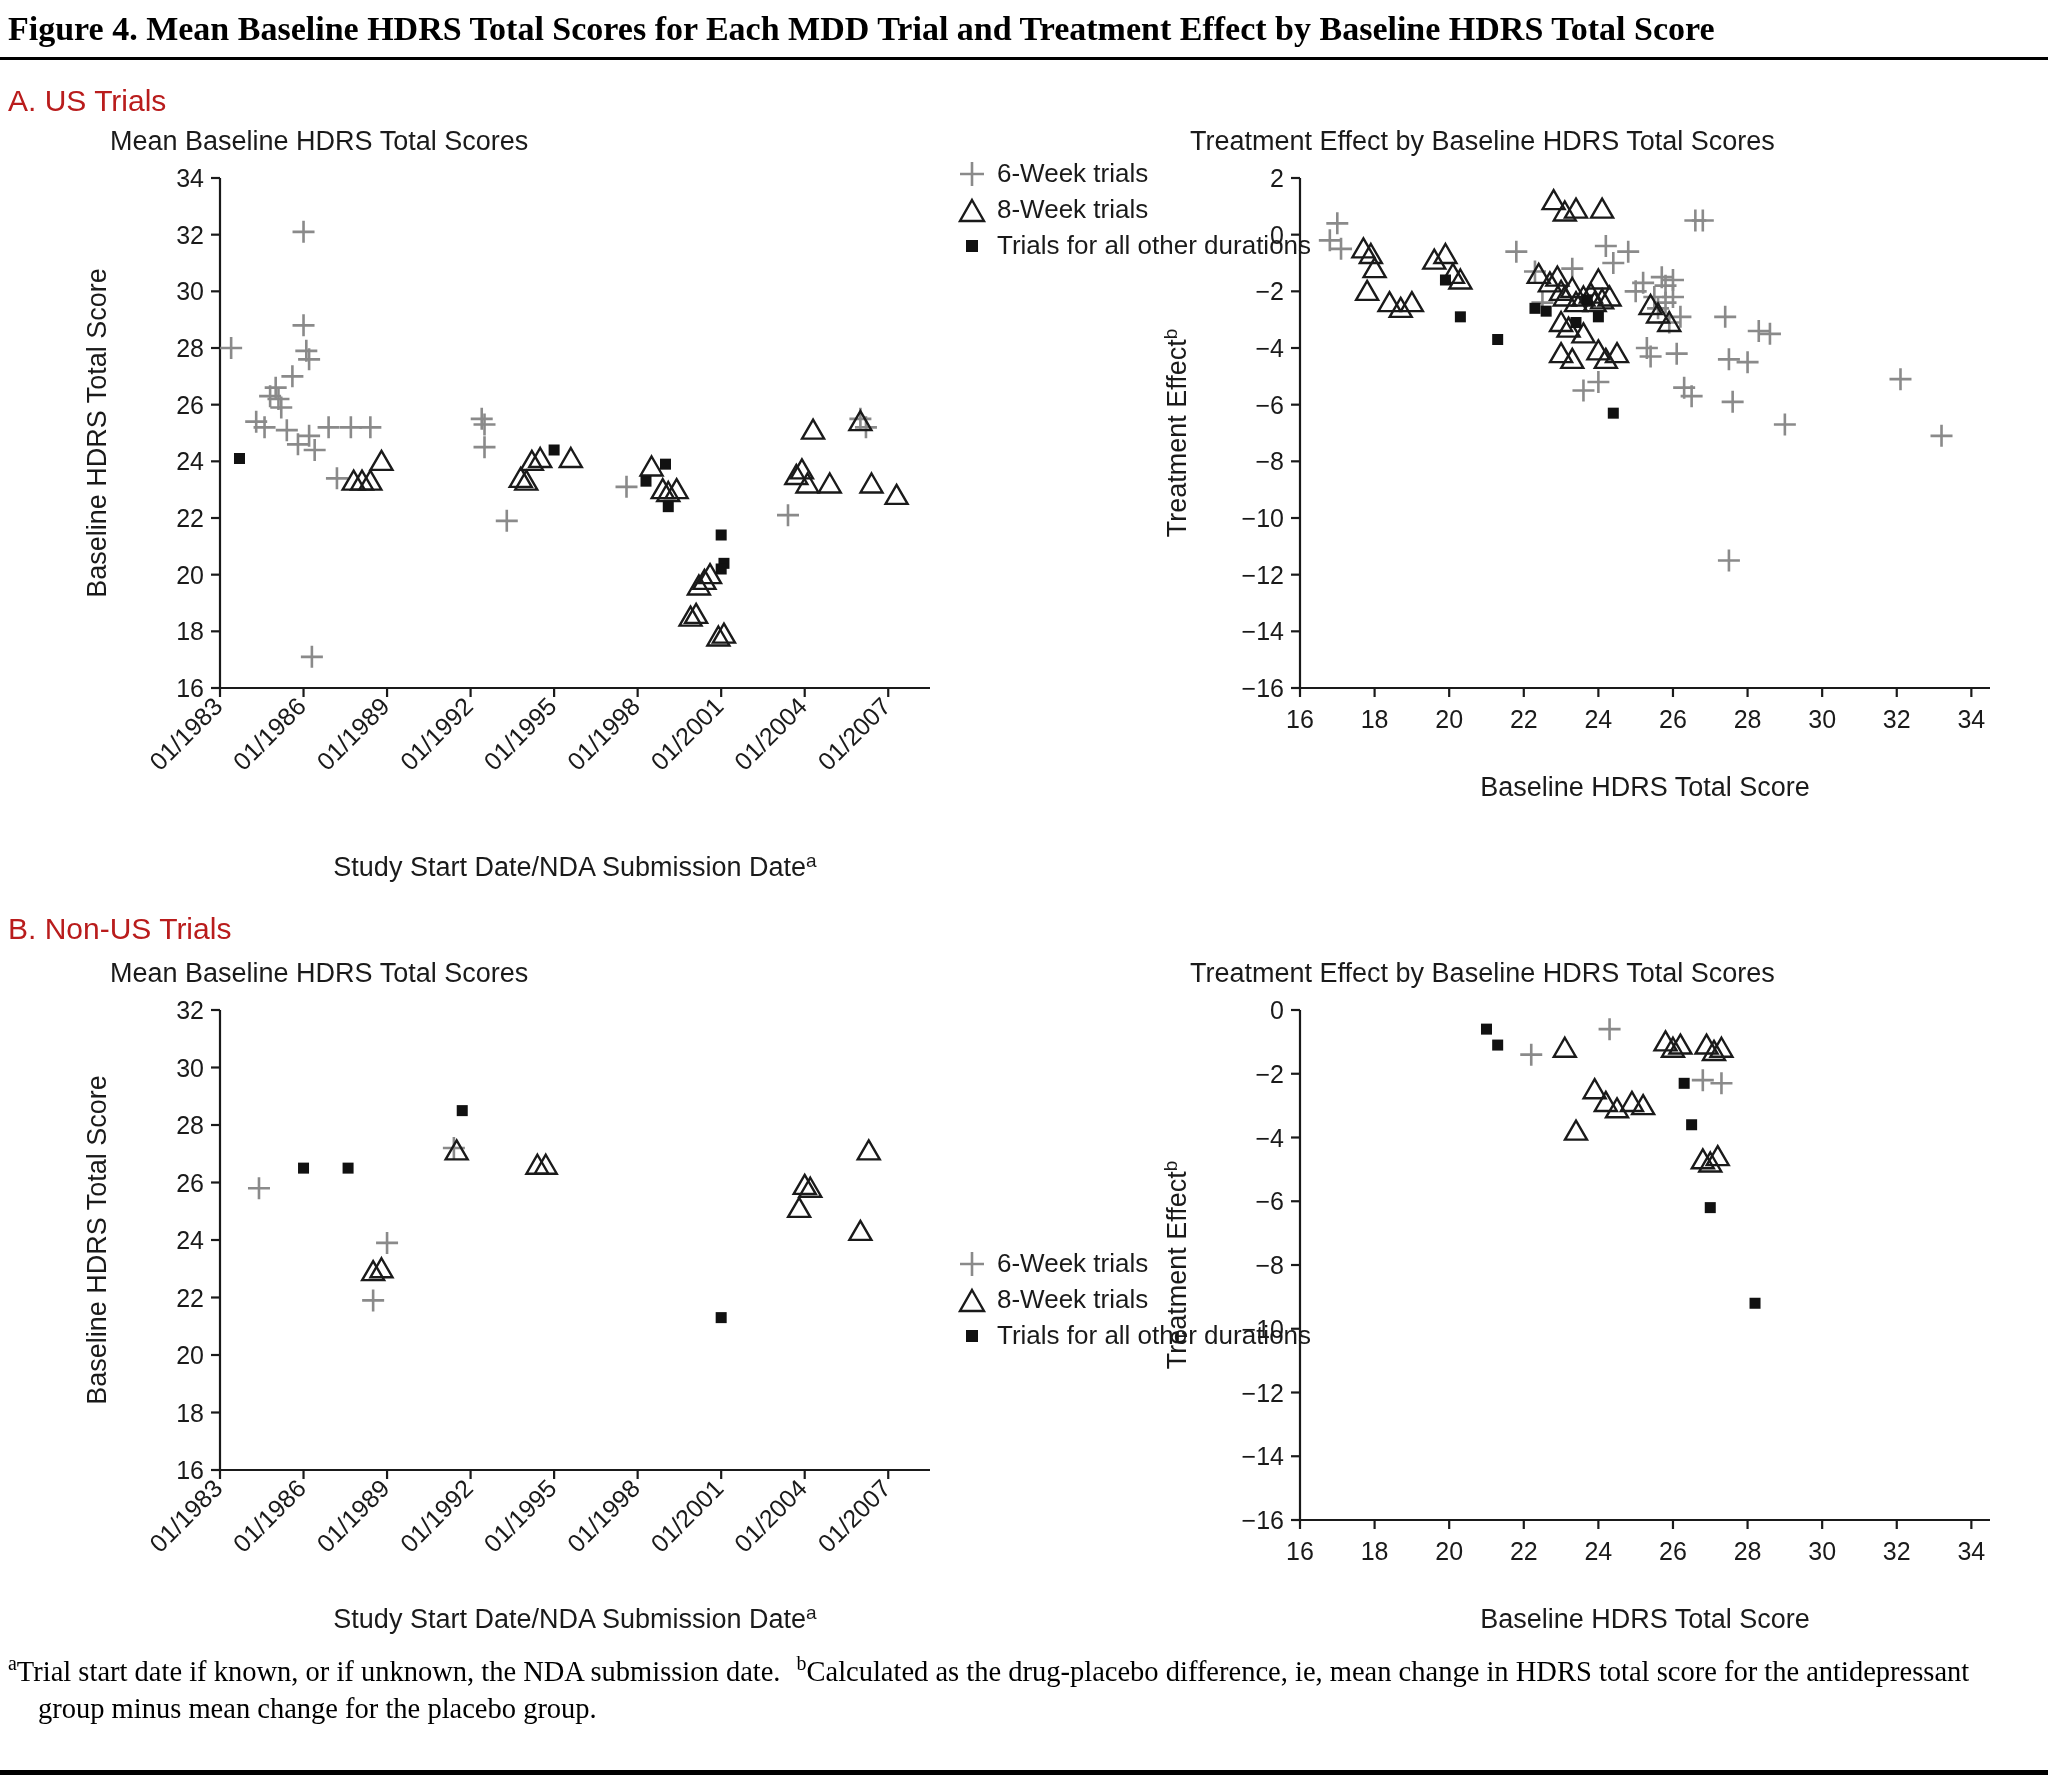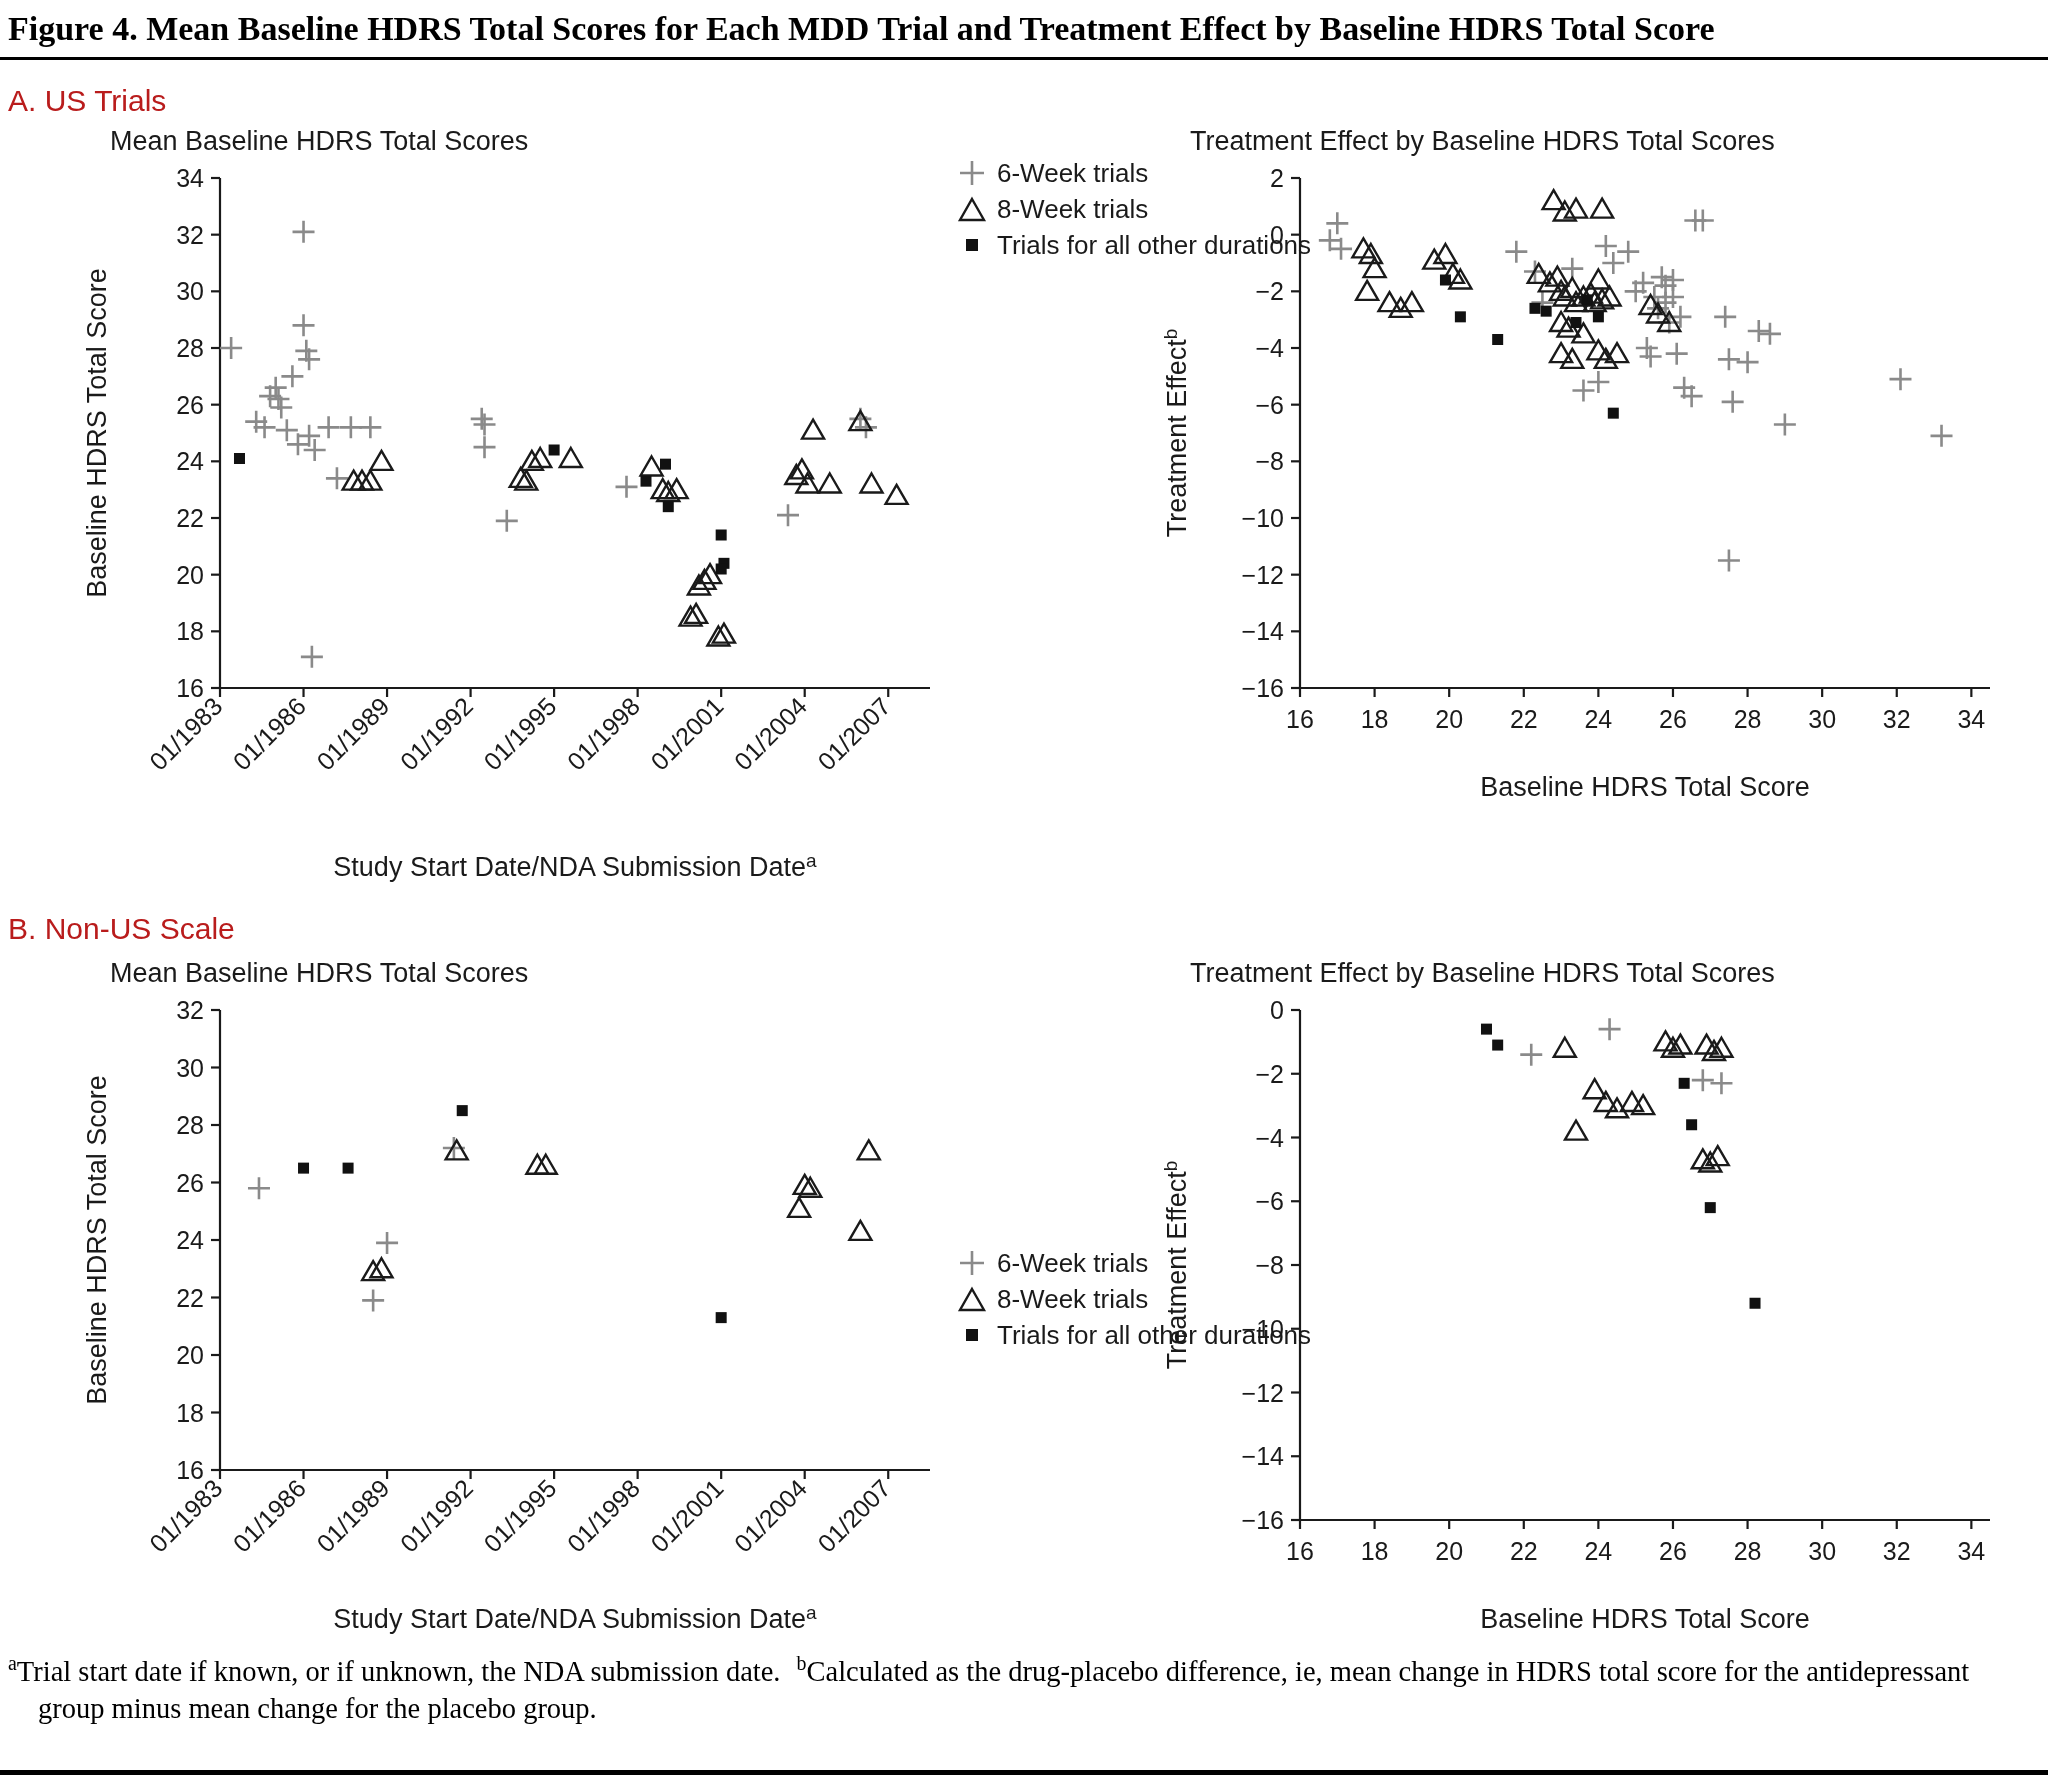--- a/index.html
+++ b/index.html
@@ -6,21 +6,21 @@
   body{background:#fff}
   .page{position:relative;width:2048px;height:1779px;background:#fff;font-family:"Liberation Sans",sans-serif;color:#1a1a1a;overflow:hidden}
   .fig-title{position:absolute;left:8px;top:10px;font-family:"Liberation Serif",serif;font-weight:bold;font-size:34px;color:#000}
   .rule{position:absolute;left:0;width:2048px;background:#000}
   .top-rule{top:57px;height:3px}
   .bottom-rule{top:1770px;height:5px}
   .section-label{position:absolute;font-size:30px;color:#b91c1c}
   .chart-svg{position:absolute}
   svg text{font-family:"Liberation Sans",sans-serif}
   .legend{position:absolute;display:flex;flex-direction:column;gap:5px;z-index:2}
-  .legend-row{display:flex;gap:8px}
+  .legend-row{display:flex;align-items:center;gap:8px}
   .legend-label{font-size:26px;white-space:nowrap}
   .footnotes{position:absolute;left:8px;top:1650px;width:2034px;font-family:"Liberation Serif",serif;font-size:28.5px;line-height:1.33;color:#000000}
   .footnote{padding-left:30px;text-indent:-30px}
   sup{font-size:70%}
   .fn-b{margin-left:16px}
 </style>
 </head>
 <body>
 
 <div class="page">
@@ -313,21 +313,21 @@
         <rect x="342.1756756756757" y="216" width="11" height="11" fill="#111111"></rect>
         <rect x="379.472972972973" y="184.83333333333331" width="11" height="11" fill="#111111"></rect>
         <rect x="390.6621621621622" y="187.66666666666669" width="11" height="11" fill="#111111"></rect>
         <rect x="420.49999999999994" y="199" width="11" height="11" fill="#111111"></rect>
         <rect x="431.68918918918916" y="176.33333333333331" width="11" height="11" fill="#111111"></rect>
         <rect x="442.8783783783784" y="193.33333333333334" width="11" height="11" fill="#111111"></rect>
         <rect x="457.79729729729723" y="289.6666666666667" width="11" height="11" fill="#111111"></rect>
       </g>
     </svg>
 
-  <div class="section-label" style="left:8px;top:912px">B. Non-US Scale</div>
+  <div class="section-label" style="left:8px;top:912px">B. Non-US Trials</div>
 
   <svg class="chart-svg" style="left:70px;top:950px" width="900" height="700">
       <text x="40" y="32" font-size="27" fill="#1a1a1a">Mean Baseline HDRS Total Scores</text>
       <g stroke="#1a1a1a" stroke-width="2.2" fill="none">
         <path d="M 150 60 V 520 H 860"></path>
       </g>
       <g>
         <line x1="141" x2="150" y1="520" y2="520" stroke="#1a1a1a" stroke-width="2.2"></line>
         <text x="134" y="529" text-anchor="end" font-size="25" fill="#1a1a1a">16</text>
         <line x1="141" x2="150" y1="462.5" y2="462.5" stroke="#1a1a1a" stroke-width="2.2"></line>

